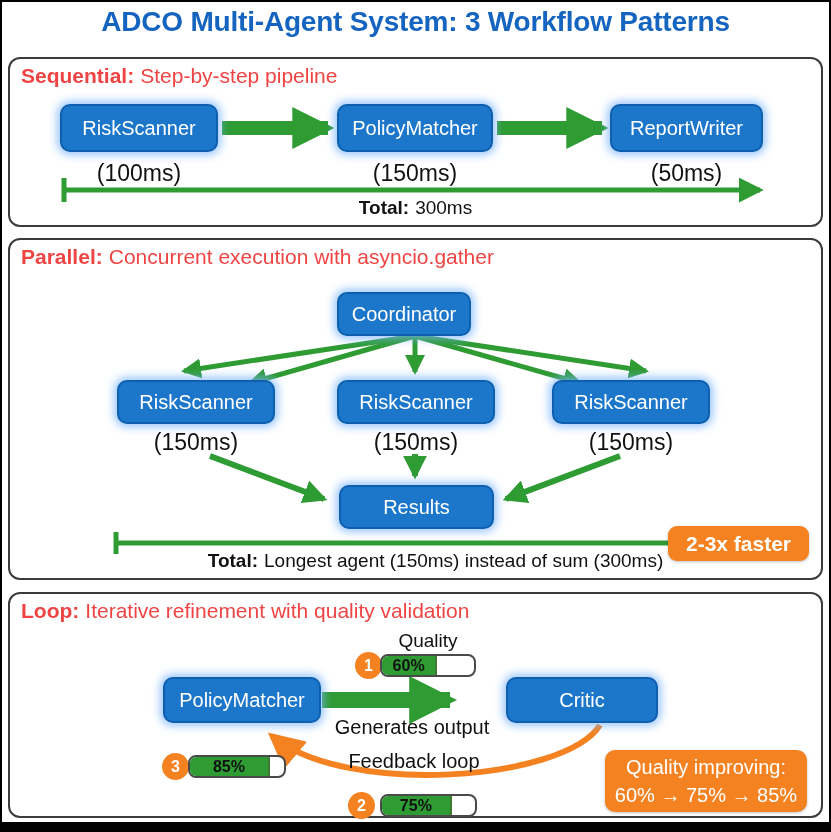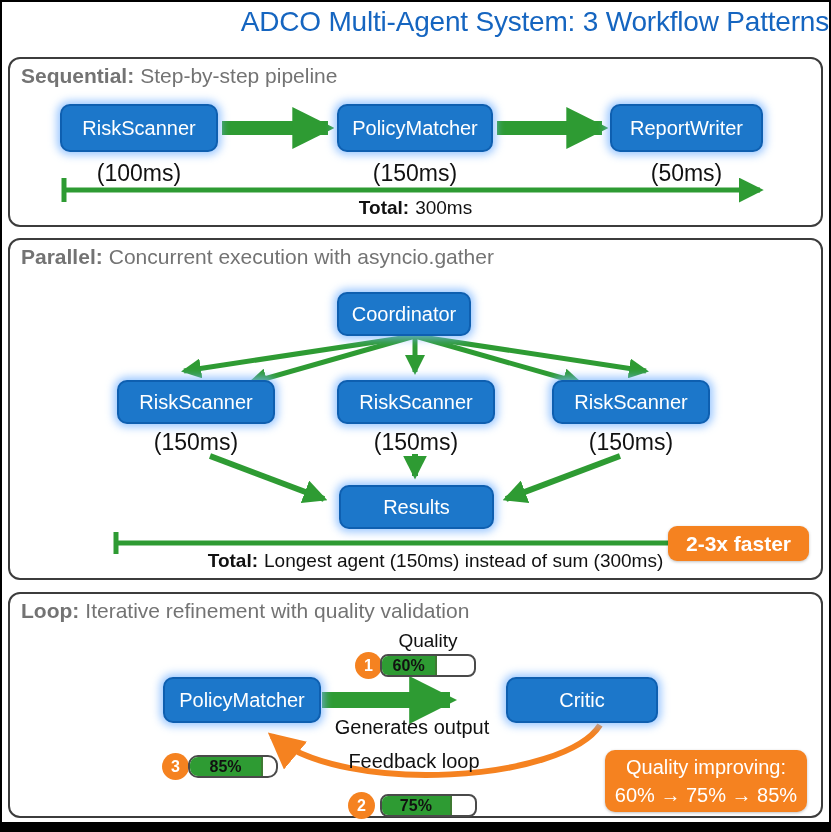--- a/index.html
+++ b/index.html
@@ -4,34 +4,34 @@
 <style>
   html,body{margin:0;padding:0;}
   body{
     width:831px;height:832px;position:relative;background:#000;
     font-family:"Liberation Sans",sans-serif;overflow:hidden;
     -webkit-font-smoothing:antialiased;
   }
   .canvas{position:absolute;left:2px;top:2px;right:2px;bottom:10px;background:#fff;}
 
   .title{
-    position:absolute;top:4px;left:0;right:0;text-align:right;
-    font-size:28px;font-weight:400;color:var(--title-blue,#1565c0);
+    position:absolute;top:4px;left:0;right:0;text-align:center;
+    font-size:28px;font-weight:700;color:var(--title-blue,#1565c0);
     letter-spacing:-0.2px;
   }
 
   .panel{
     position:absolute;left:6px;width:815px;box-sizing:border-box;
     border:2px solid var(--panel-border,#3c3c3c);border-radius:12px;background:#fff;
   }
   #panel-sequential{top:55px;height:170px;}
   #panel-parallel{top:236px;height:342px;}
   #panel-loop{top:590px;height:226px;}
 
-  .panel-header{position:absolute;top:5px;left:11px;font-size:21px;color:#737373;white-space:nowrap;}
+  .panel-header{position:absolute;top:5px;left:11px;font-size:21px;color:#ef4444;white-space:nowrap;}
   .hl{font-weight:700;}
   .hr{margin-left:6px;font-weight:400;}
 
   .node{
     position:absolute;box-sizing:border-box;height:48px;
     background:var(--node-blue,#1c77ca);border:2px solid var(--node-border,#0e5fb0);
     border-radius:10px;color:#fff;font-size:20px;
     display:flex;align-items:center;justify-content:center;
     box-shadow:0 0 9px 3px rgba(120,180,255,.75);
     z-index:3;
@@ -183,21 +183,21 @@
       <div class="pbar-fill" style="width: 60%;">60%</div>
     </div>
 
     <div class="node" style="left:153px;top:83px;width:158px;height:46px;">PolicyMatcher</div>
     <div class="node" style="left:496px;top:83px;width:152px;height:46px;">Critic</div>
 
     <div class="mid-label" style="left:312px;top:122px;width:180px;">Generates output</div>
     <div class="mid-label" style="left:314px;top:156px;width:180px;">Feedback loop</div>
 
     <div class="step-circle" style="left:152px;top:159px;">3</div>
-    <div class="pbar" style="left:178px;top:161px;width:90px;border-radius:10px;">
+    <div class="pbar" style="left:178px;top:161px;width:98px;">
       <div class="pbar-fill" style="width: 85%;">85%</div>
     </div>
 
     <div class="step-circle" style="left:338px;top:198px;">2</div>
     <div class="pbar" style="left:370px;top:200px;width:97px;">
       <div class="pbar-fill" style="width: 75%;">75%</div>
     </div>
 
     <div class="callout" style="left:595px;top:156px;width:202px;height:62px;">
       <div>Quality improving:</div>

